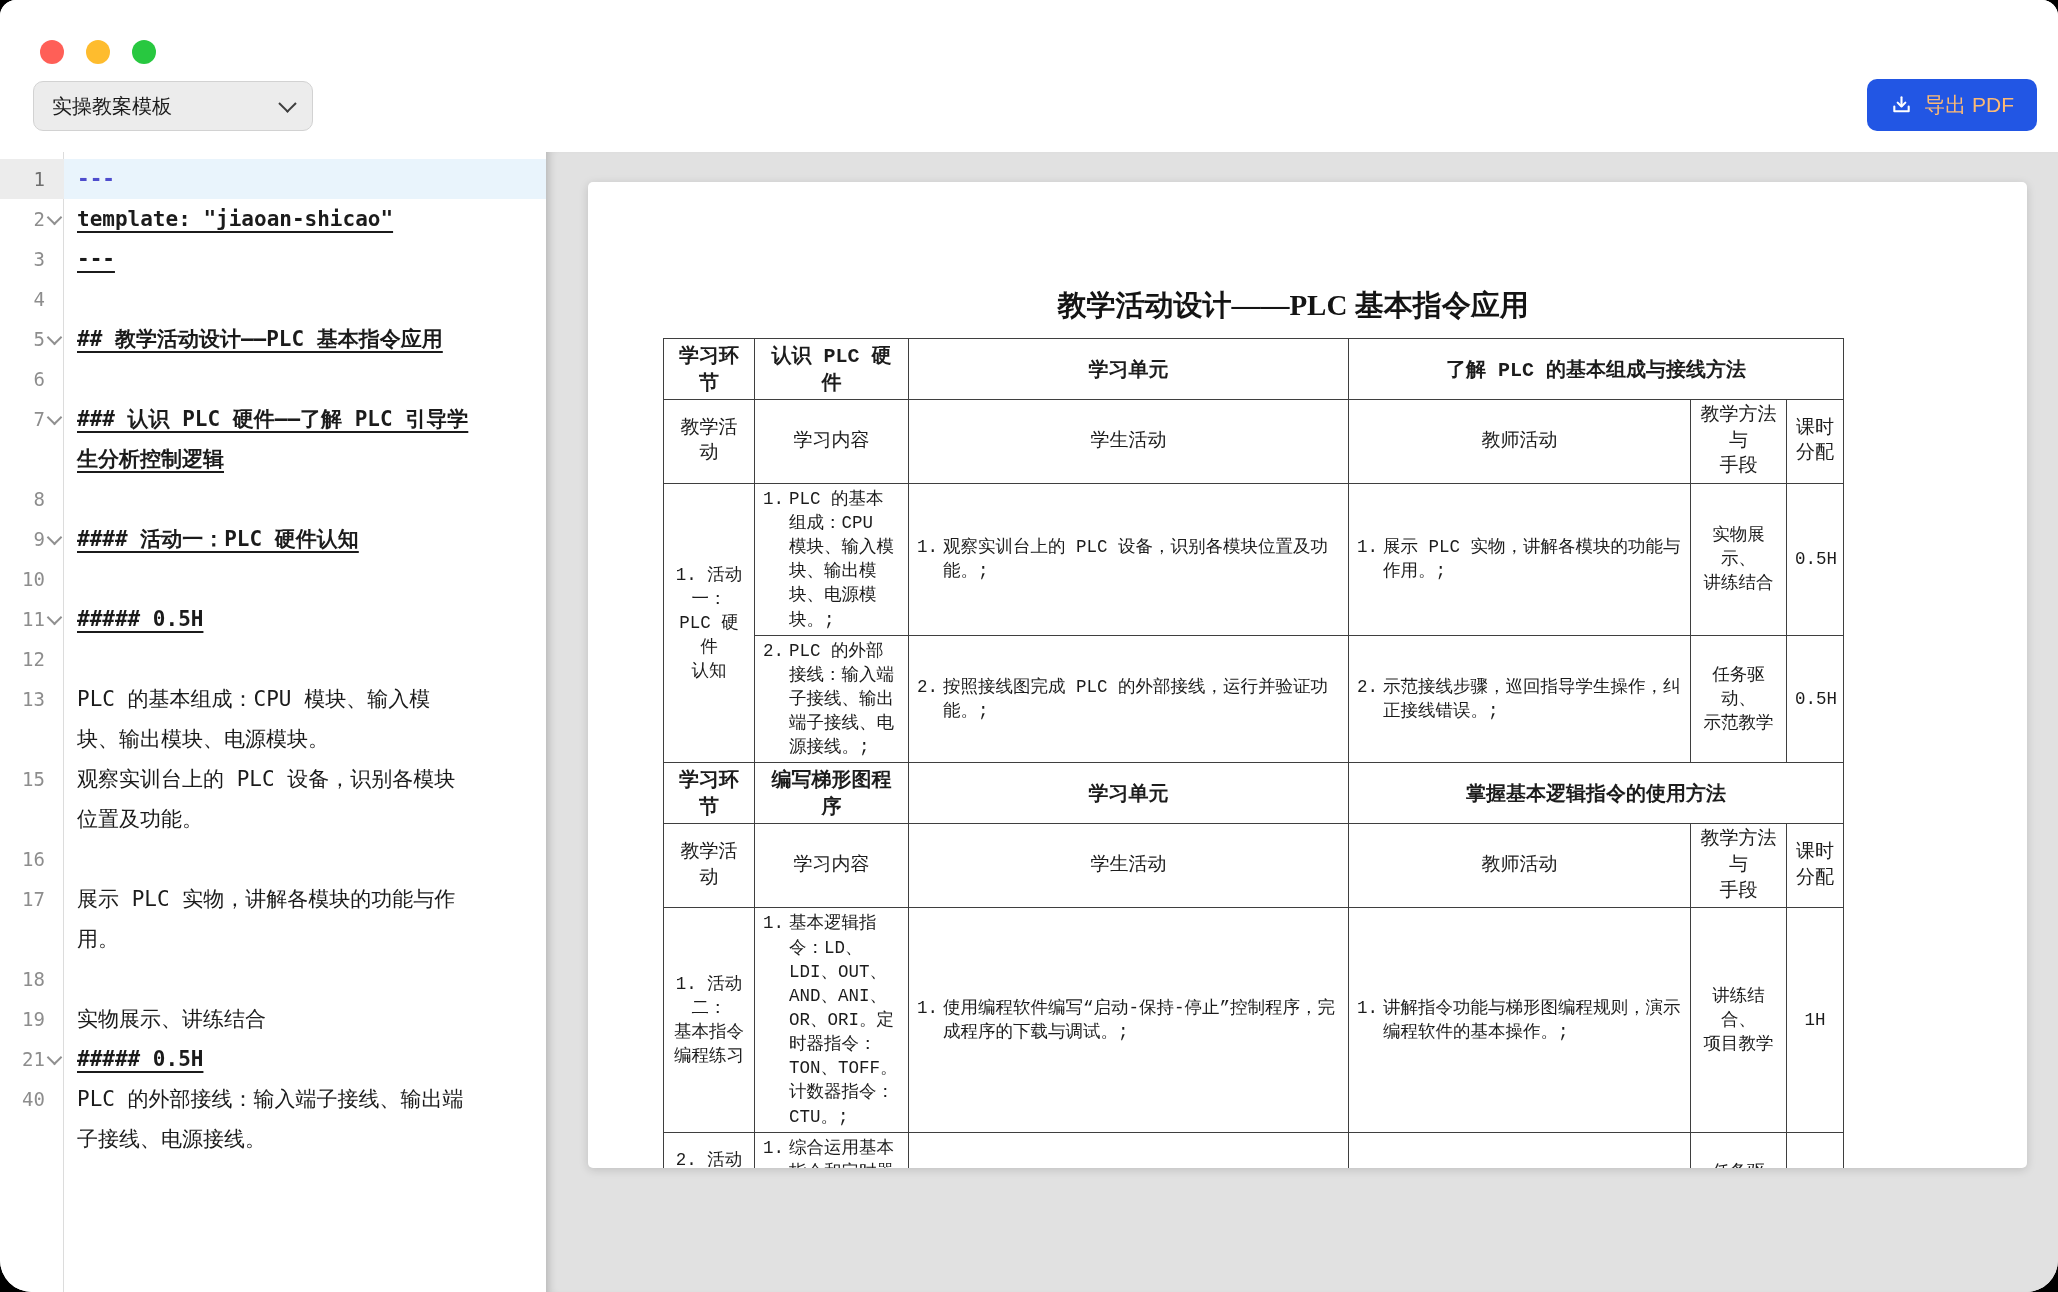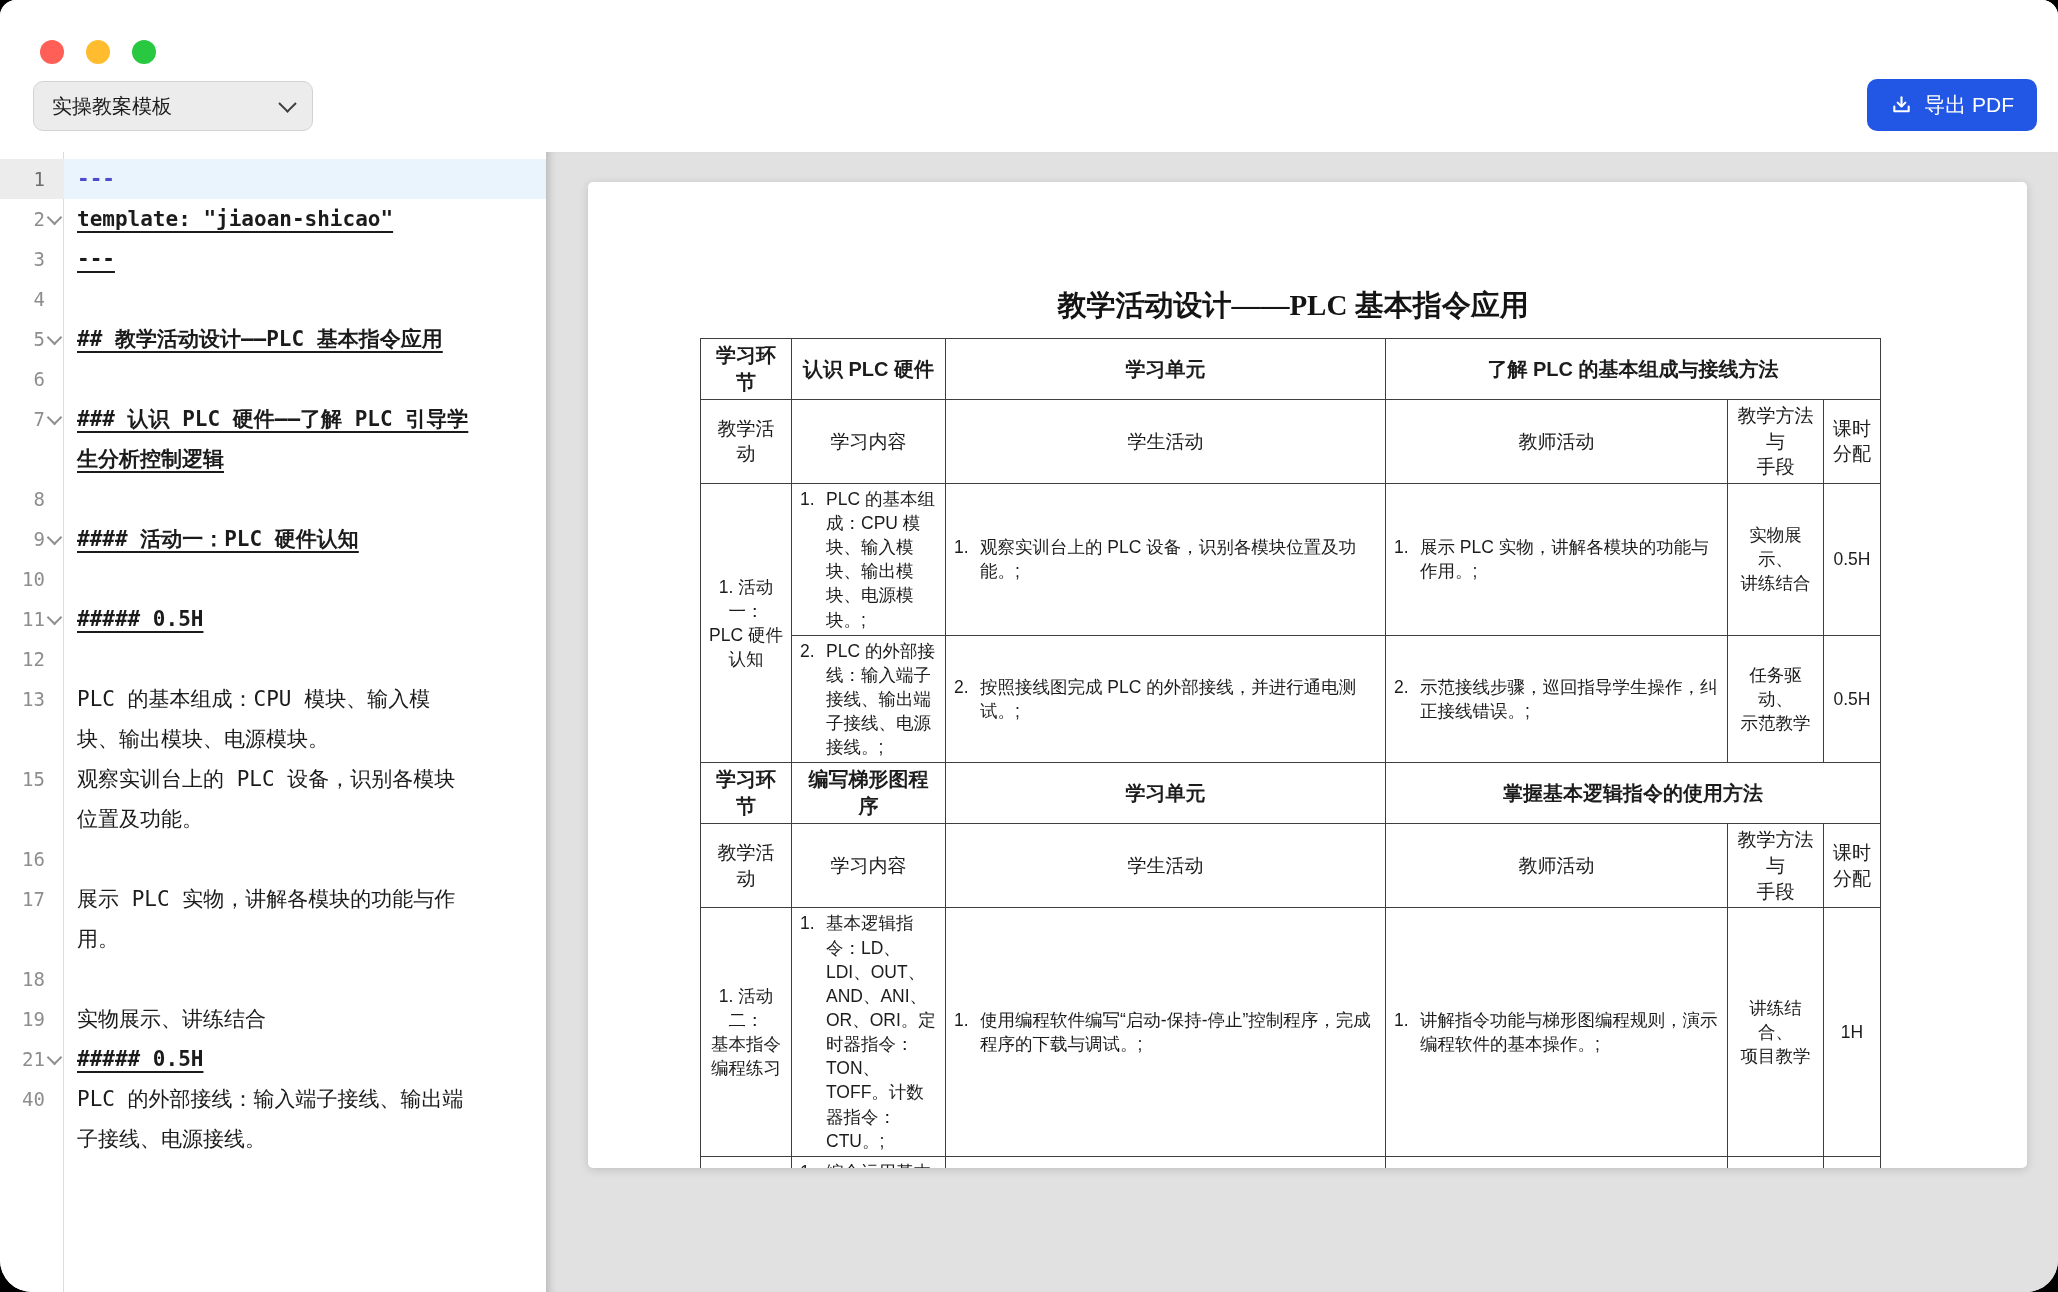--- a/index.html
+++ b/index.html
@@ -15,21 +15,21 @@
   .select{
     position:absolute;left:33px;top:81px;width:280px;height:50px;box-sizing:border-box;
     background:#ececec;border:1px solid #d2d2d2;border-radius:10px;
     display:flex;align-items:center;justify-content:space-between;padding:0 18px;
     font-size:20px;color:#1b1b1b;cursor:default;
   }
   .sel-caret{width:11px;height:11px;border-right:2.5px solid #3d3d3d;border-bottom:2.5px solid #3d3d3d;
     transform:rotate(45deg) translate(-2px,-2px);}
   .export{
     position:absolute;right:21px;top:79px;height:52px;
-    background:#2256e4;color:#ffffff;border:none;border-radius:10px;
+    background:#2256e4;color:#fdba74;border:none;border-radius:10px;
     display:flex;align-items:center;gap:11px;padding:0 23px;font-size:21px;
     font-family:inherit;
   }
   
   .main{display:flex;height:1140px;}
   
   .editor{position:relative;width:546px;flex:none;background:#fff;padding-top:7px;box-sizing:border-box;overflow:hidden;}
   .editor::before{content:"";position:absolute;left:63px;top:0;bottom:0;width:1px;background:#dcdcdc;}
   .ed-row{display:flex;min-height:40px;position:relative;}
   .ed-gutter{width:64px;flex:none;display:flex;align-items:flex-start;justify-content:flex-end;box-sizing:border-box;}
@@ -44,22 +44,22 @@
   .ed-row.active .ed-gutter{background:#ececec;}
   .ed-row.active .ed-num{color:#6e6e6e;}
   .s-heading .ed-line{font-weight:bold;text-decoration:underline;text-decoration-thickness:2px;text-underline-offset:5px;}
   .s-frontmatter .ed-line{font-weight:bold;color:#4e4ccd;}
   
   .preview{flex:1;background:#e1e1e1;box-shadow:inset 9px 0 10px -7px rgba(0,0,0,.22);
     padding:30px 31px 93px 42px;box-sizing:border-box;}
   .page{background:#fff;height:986px;border-radius:5px;box-shadow:0 2px 10px rgba(0,0,0,.15);overflow:hidden;}
   .doc-title{width:1180px;margin:104px 0 0 115px;text-align:center;
     font-family:"Liberation Serif","DejaVu Serif",serif;font-weight:bold;font-size:29px;color:#141414;}
-  table.doc{width:1180px;margin:12px 0 0 112px;border-collapse:collapse;table-layout:fixed;
-    font-family:Liberation Sans, sans-serif;color:#1c1c1c;padding-left:34px;}
+  table.doc{width:1180px;margin:12px 0 0 75px;border-collapse:collapse;table-layout:fixed;
+    font-family:Liberation Mono, monospace;color:#1c1c1c;padding-left:34px;}
   table.doc col.c1{width:91px}  table.doc col.c2{width:154px} table.doc col.c3{width:440px}
   table.doc col.c4{width:342px} table.doc col.c5{width:96px}  table.doc col.c6{width:57px}
   table.doc th,table.doc td{border:1px solid #3f3f3f;padding:3px 8px;vertical-align:middle;}
   table.doc th{font-size:20px;font-weight:bold;text-align:center;}
   .k-sub td{font-size:19px;font-weight:normal;text-align:center;line-height:1.35;}
   .k-body td{font-size:17.5px;line-height:1.38;text-align:left;}
   .k-body td.cc{text-align:center;}
   .pre{white-space:pre-line;}
   .tr-0{height:35px}.tr-1{height:48px}.tr-2{height:102px}.tr-3{height:80px}
   .tr-4{height:35px}.tr-5{height:48px}.tr-6{height:148px}.tr-7{height:104px}
@@ -306,21 +306,21 @@
               <tr class="k-body tr-3">
                 <td class="">
                   <div class="li">
                     <span class="ln">2.</span>
                     <span class="lt">PLC 的外部接线：输入端子接线、输出端子接线、电源接线。;</span>
                   </div>
                 </td>
                 <td class="">
                   <div class="li">
                     <span class="ln">2.</span>
-                    <span class="lt">按照接线图完成 PLC 的外部接线，并进行通电测试。;</span>
+                    <span class="lt">按照接线图完成 PLC 的外部接线，运行并验证功能。;</span>
                   </div>
                 </td>
                 <td class="">
                   <div class="li">
                     <span class="ln">2.</span>
                     <span class="lt">示范接线步骤，巡回指导学生操作，纠正接线错误。;</span>
                   </div>
                 </td>
                 <td class="pre cc">任务驱动、
 示范教学</td>

